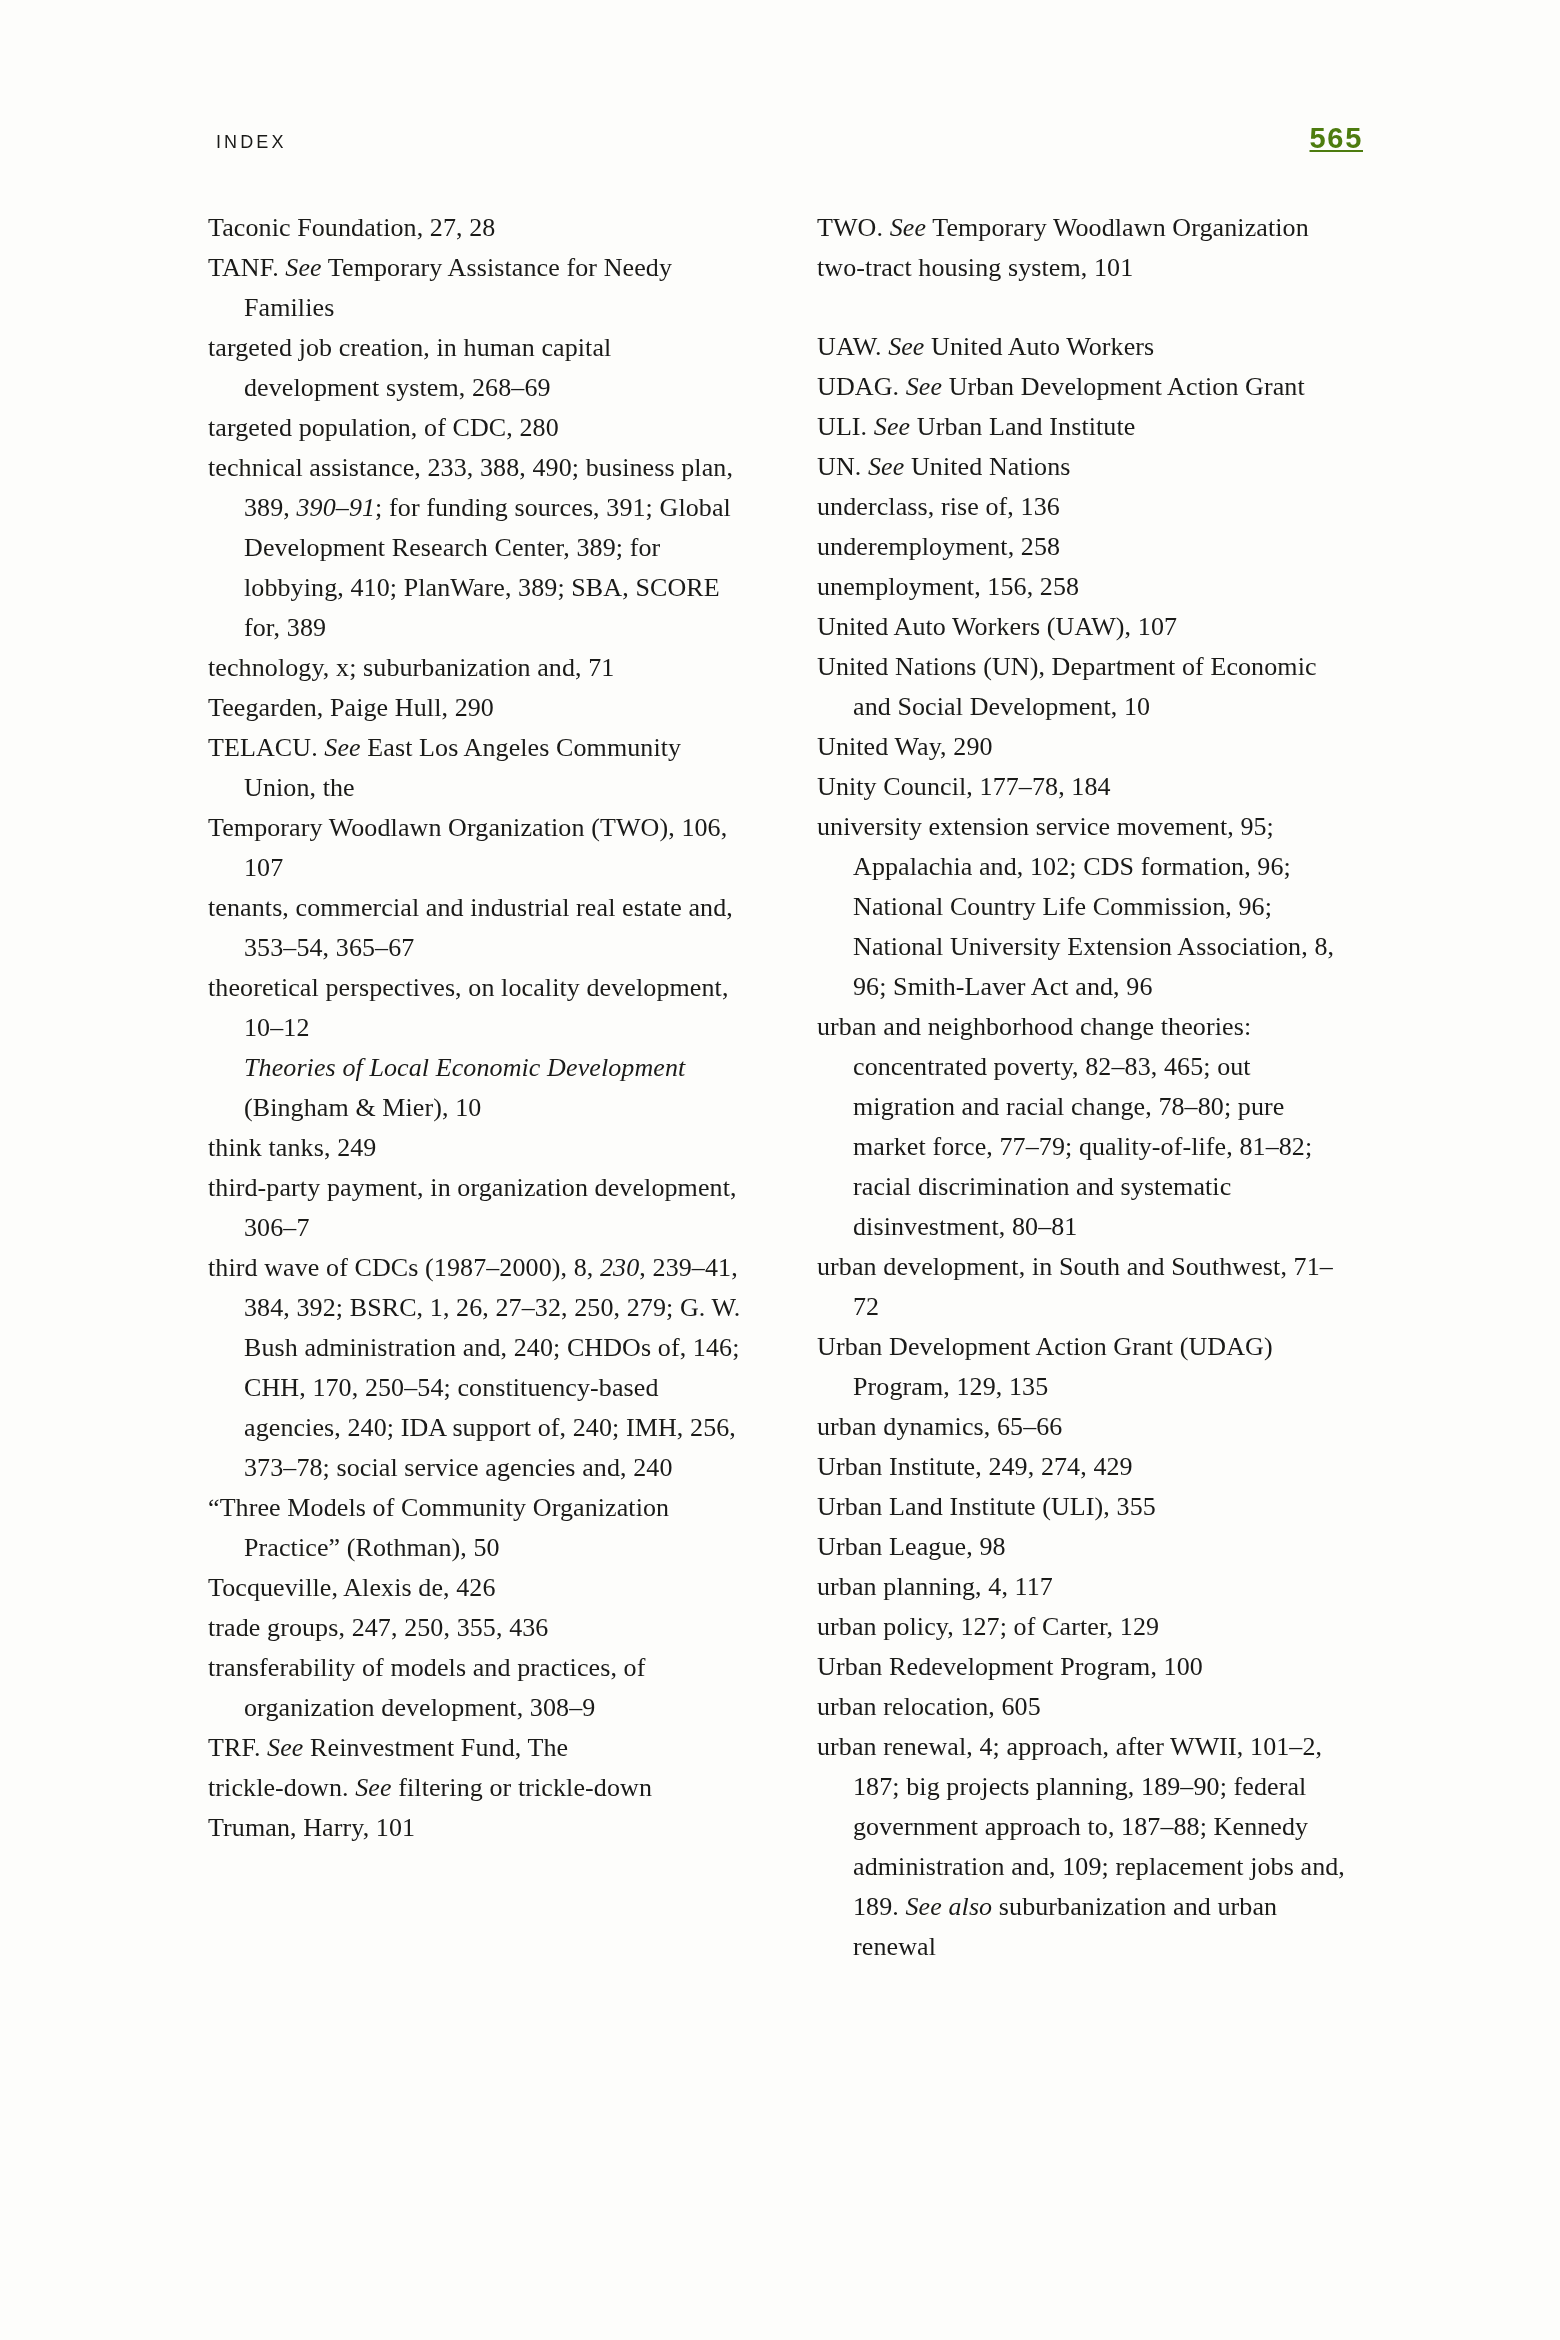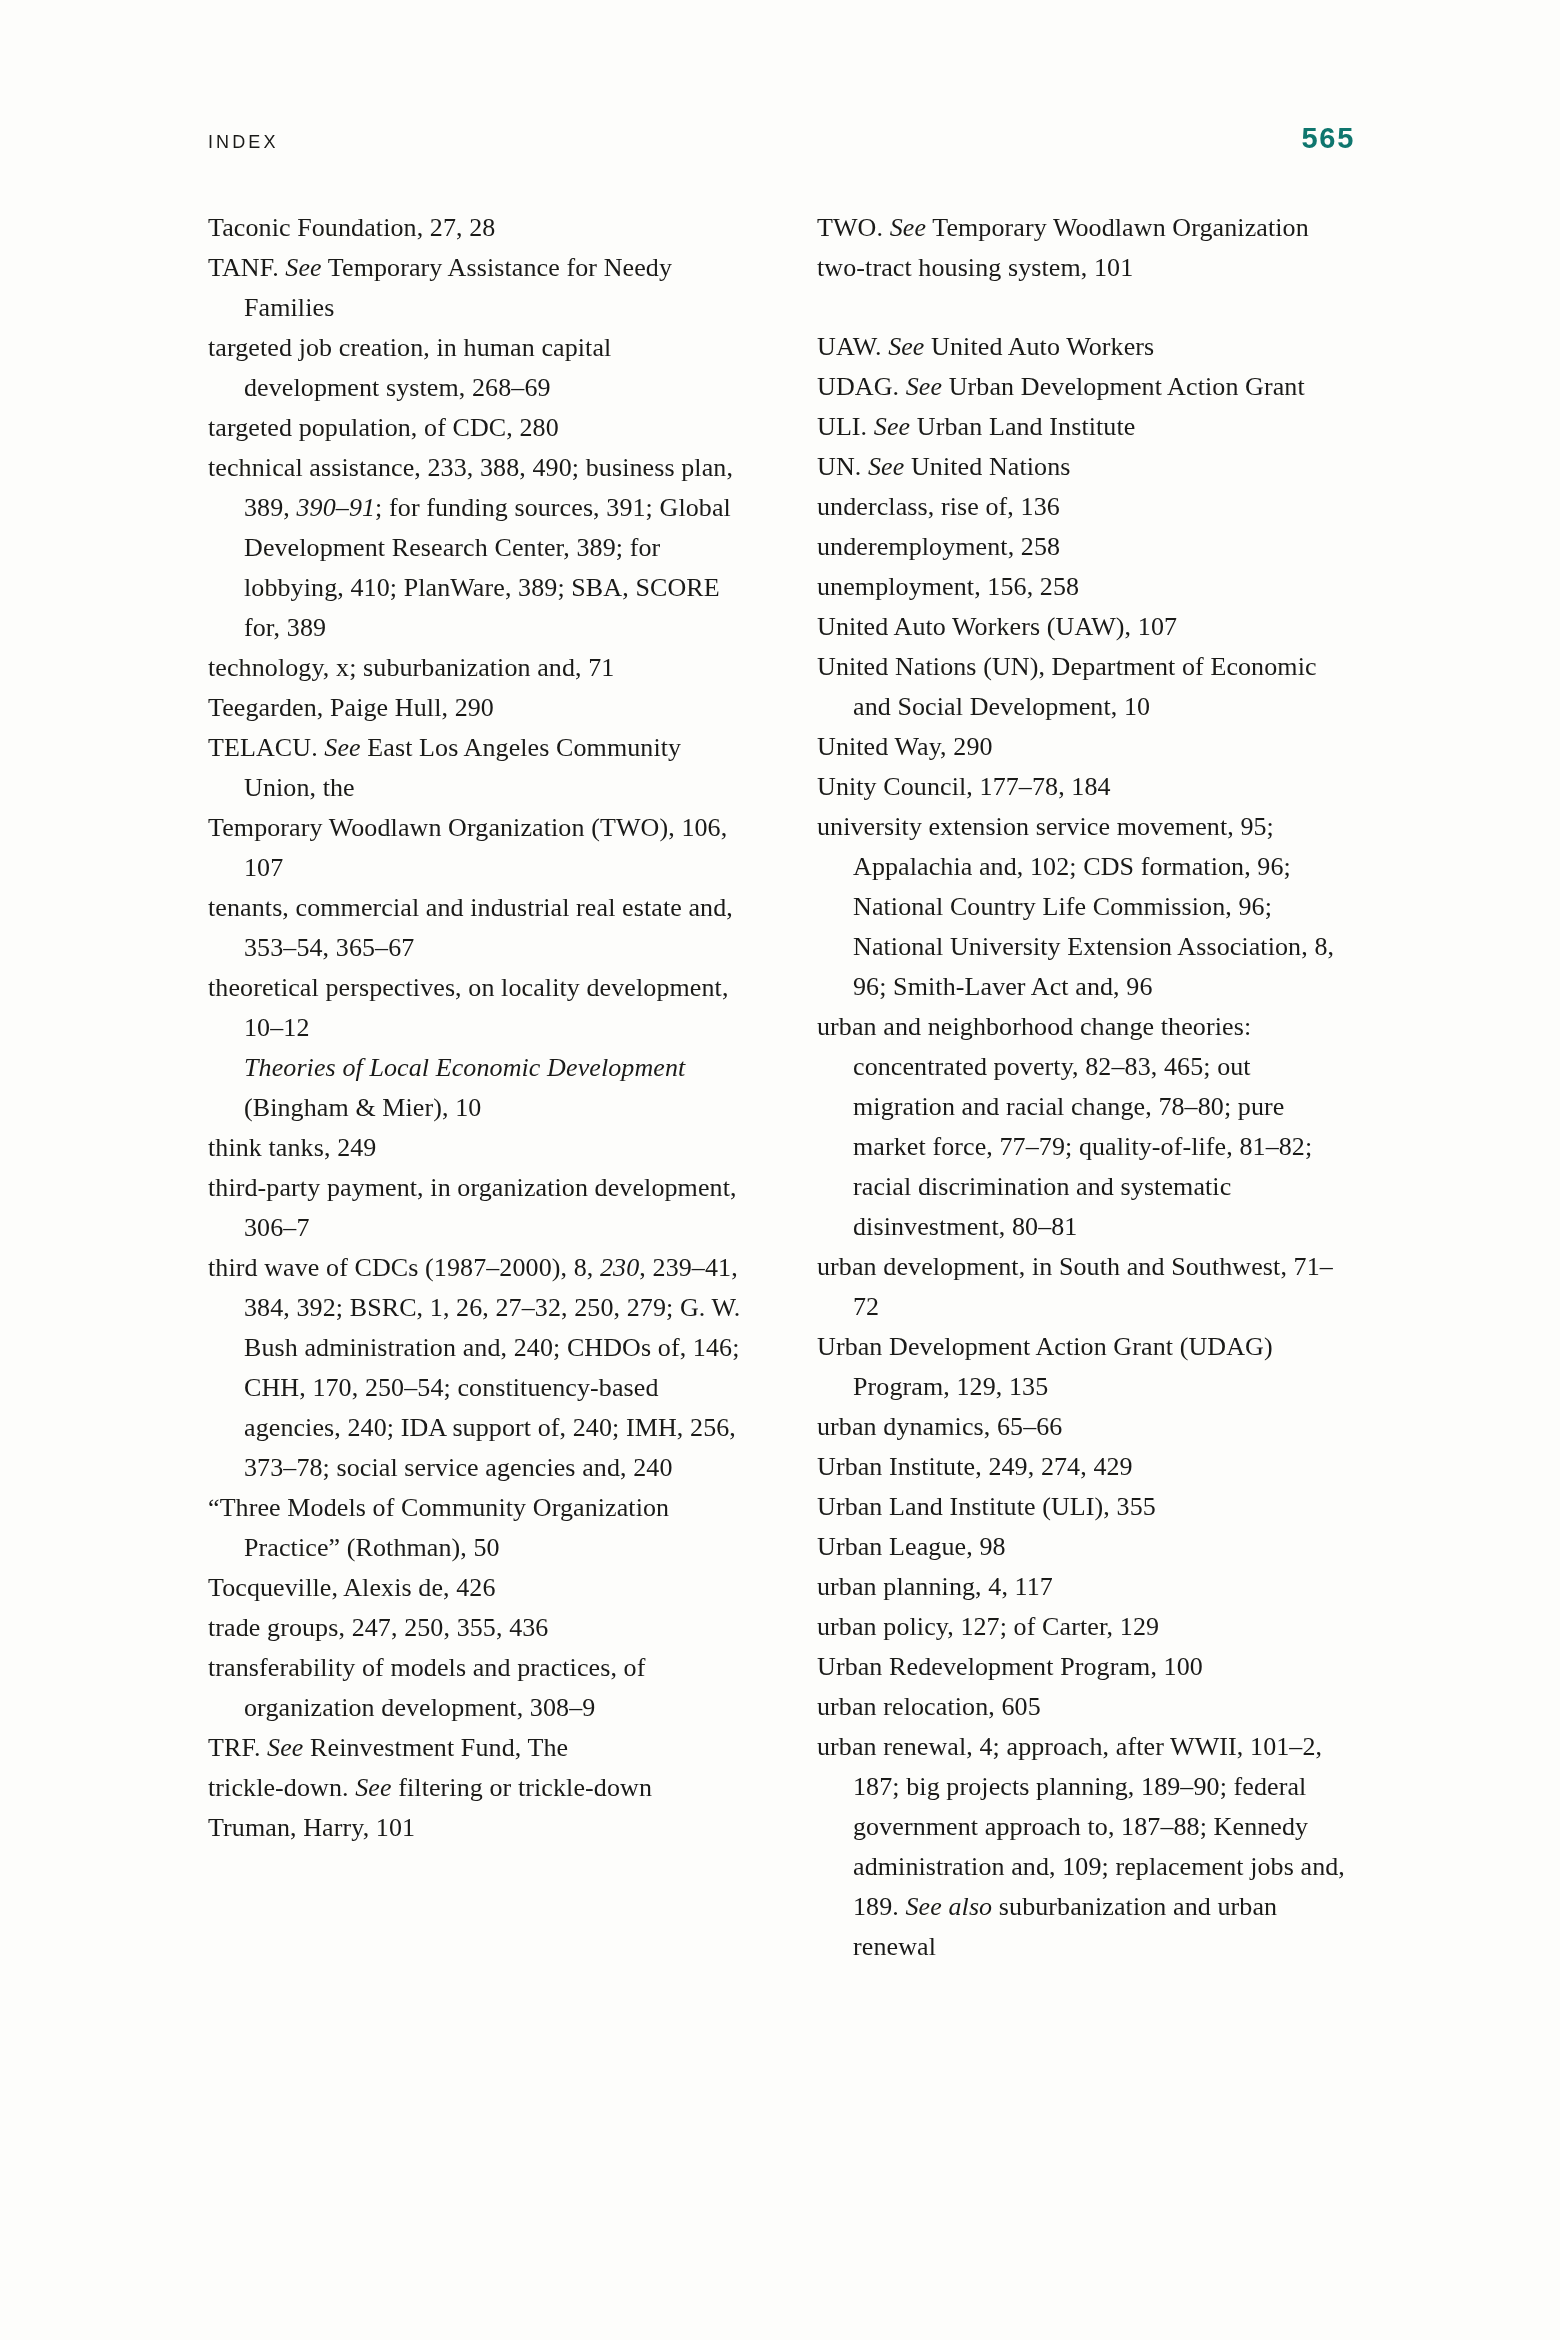--- a/index.html
+++ b/index.html
@@ -17,39 +17,40 @@
   }
   .page {
     position: absolute;
     left: 0; top: 0;
     width: 1561px;
     height: 2341px;
     background: #fdfdfb;
   }
   .header {
     position: absolute;
-    left: 208px;
+    left: 216px;
     top: 122px;
     width: 1147px;
     display: flex;
     align-items: baseline;
     justify-content: space-between;
   }
   .running-head {
     font-family: "Liberation Sans", sans-serif;
     font-size: 18px;
     letter-spacing: 3.1px;
     color: #1a1a18;
   }
   .folio {
     font-family: "Liberation Sans", sans-serif;
     font-size: 29px;
     font-weight: bold;
     letter-spacing: 1.7px;
-    color: #0f766e;
+    color: #4d7c0f;
+    text-decoration: underline;
   }
   .columns {
     position: absolute;
     left: 208px;
     top: 208px;
     width: 1150px;
     display: flex;
     gap: 69px;
   }
   .col {

